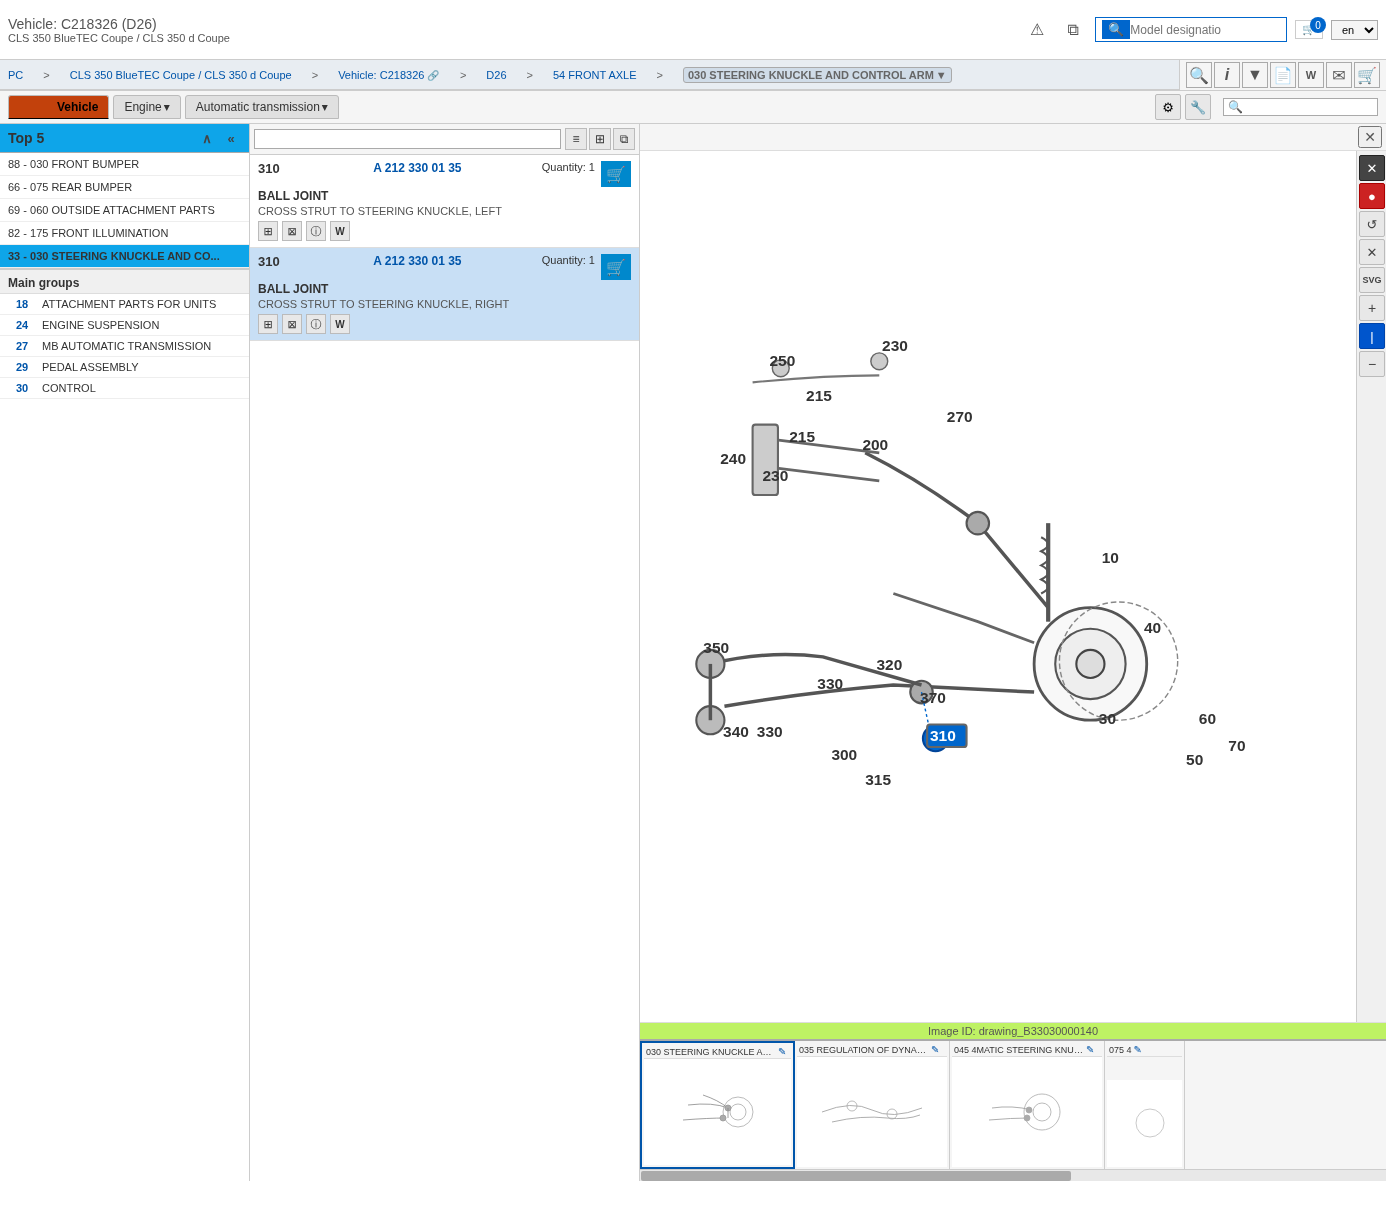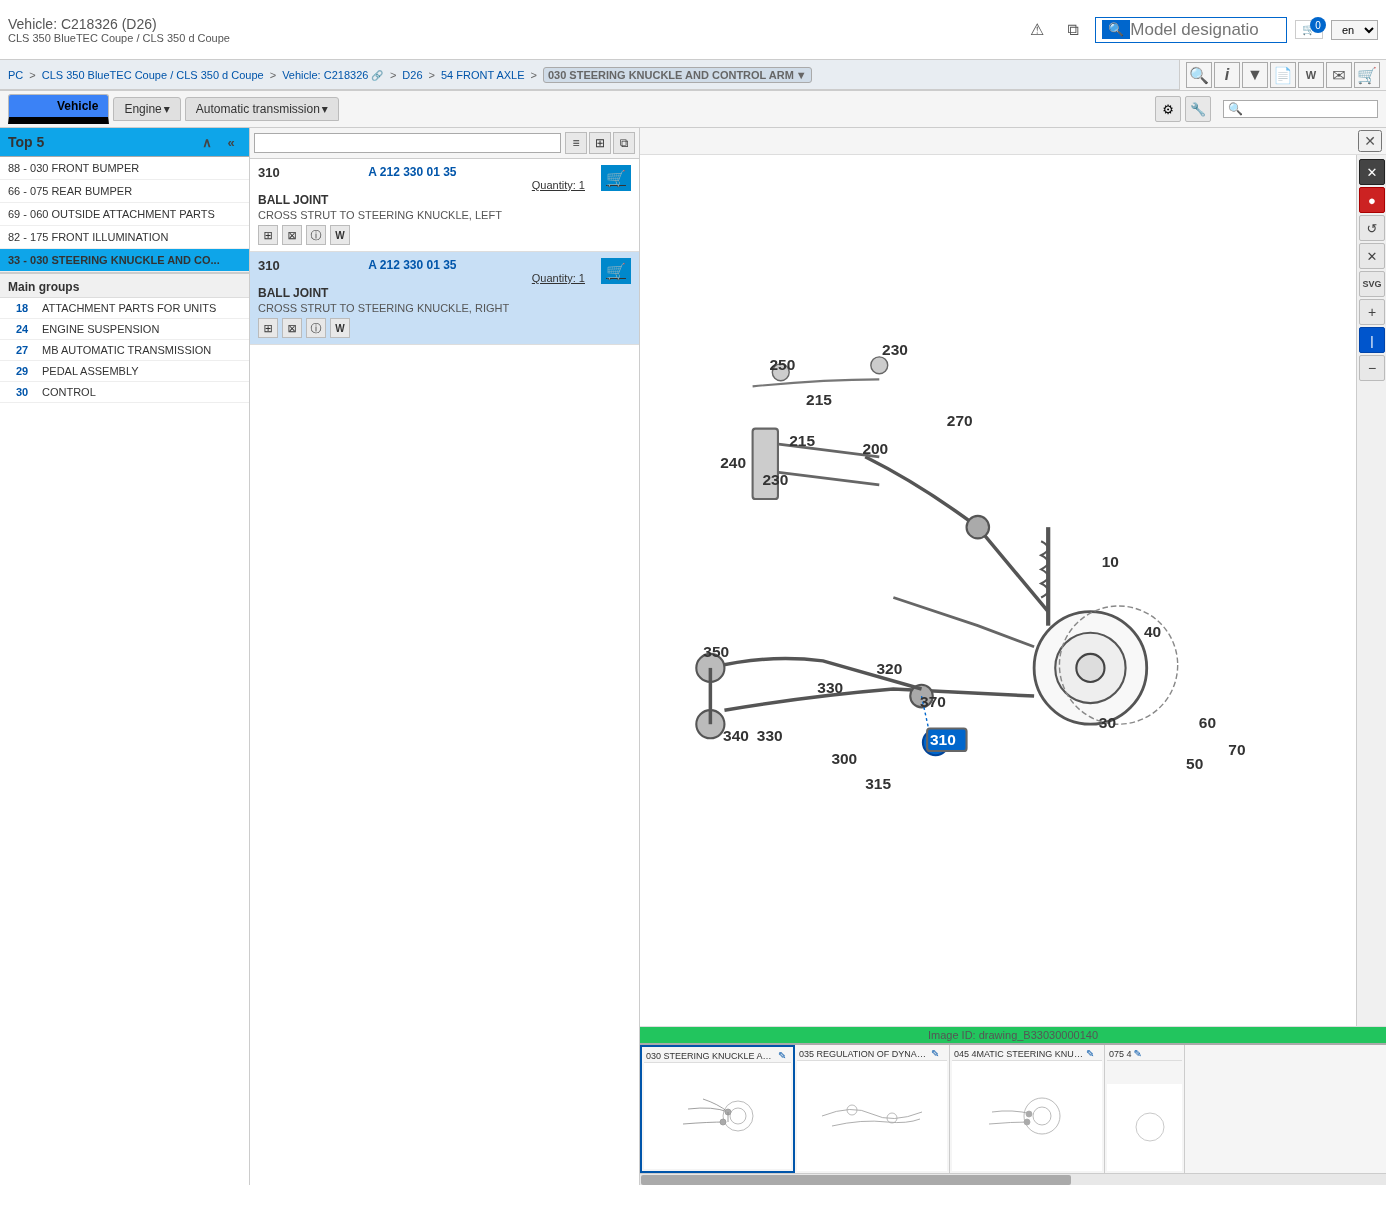--- a/index.html
+++ b/index.html
@@ -7,36 +7,36 @@
 
     
     .header { display: flex; align-items: center; justify-content: space-between; padding: 4px 8px; border-bottom: 1px solid #ccc; background: #fff; height: 60px; }
     .header-left { display: flex; flex-direction: column; }
     .header-vehicle { font-size: 14px; color: #555; }
     .header-model { font-size: 11px; color: #555; }
     .header-right { display: flex; align-items: center; gap: 8px; }
     .lang-selector { border: 1px solid #aaa; padding: 2px 6px; font-size: 11px; background: #f5f5f5; cursor: pointer; }
     .icon-btn { width: 28px; height: 28px; display: flex; align-items: center; justify-content: center; cursor: pointer; border: none; background: transparent; font-size: 16px; color: #555; }
     .search-bar { display: flex; align-items: center; border: 1px solid #0066cc; padding: 2px 6px; background: #fff; }
-    .search-bar input { border: none; outline: none; font-size: 17px; width: 150px; }
+    .search-bar input { border: none; outline: none; font-size: 12px; width: 150px; }
     .search-bar .search-icon-btn { background: #0066cc; color: #fff; border: none; padding: 2px 6px; cursor: pointer; font-size: 13px; }
     .cart-btn { display: flex; align-items: center; font-size: 11px; cursor: pointer; border: 1px solid #ccc; padding: 2px 6px; position: relative; }
     .cart-badge { background: #0066cc; color: #fff; border-radius: 50%; width: 16px; height: 16px; font-size: 10px; display: flex; align-items: center; justify-content: center; position: absolute; top: -4px; right: -4px; }
 
     
-    .breadcrumb { background: #e8edf2; padding: 4px 8px; font-size: 11px; display: flex; flex-wrap: wrap; align-items: center; gap: 6px; border-bottom: 1px solid #ccc; }
+    .breadcrumb { background: #e8edf2; padding: 4px 8px; font-size: 11px; display: flex; flex-wrap: wrap; align-items: center; gap: 20px; border-bottom: 1px solid #ccc; }
     .breadcrumb a { color: #0055aa; text-decoration: none; cursor: pointer; }
     .breadcrumb span { color: #666; }
     .breadcrumb-current { color: #333; font-weight: bold; }
     .breadcrumb-filter { background: #d0dce8; border: 1px solid #aaa; border-radius: 3px; padding: 1px 4px; display: flex; align-items: center; gap: 2px; }
 
     
     .toolbar { display: flex; align-items: center; padding: 3px 8px; border-bottom: 1px solid #ccc; background: #f5f5f5; gap: 4px; }
     .tab-btn { padding: 4px 10px; font-size: 12px; background: #e0e0e0; border: 1px solid #bbb; cursor: pointer; border-radius: 3px 3px 0 0; }
-    .tab-btn.active { background: #3b82f6; border-bottom: 7px solid #000000; font-weight: bold; padding-left: 48px; }
+    .tab-btn.active { background: #c2410c; border-bottom: 1px solid #000000; font-weight: bold; padding-left: 48px; }
     .tab-dropdown { display: flex; align-items: center; gap: 2px; padding: 4px 10px; font-size: 12px; background: #e0e0e0; border: 1px solid #bbb; cursor: pointer; border-radius: 3px 3px 0 0; }
     .toolbar-icons { margin-left: auto; display: flex; gap: 4px; }
     .toolbar-icon-btn { width: 26px; height: 26px; display: flex; align-items: center; justify-content: center; cursor: pointer; border: 1px solid #bbb; background: #e8e8e8; border-radius: 2px; font-size: 13px; }
     .toolbar-right { display: flex; align-items: center; gap: 4px; margin-left: 8px; }
     .toolbar-search { display: flex; align-items: center; border: 1px solid #aaa; background: #fff; padding: 1px 4px; }
     .toolbar-search input { border: none; outline: none; font-size: 12px; width: 120px; }
 
     
     .main-layout { display: flex; height: calc(1217px - 160px); }
 
@@ -56,33 +56,33 @@
     .parts-list-header { display: flex; align-items: center; padding: 4px; border-bottom: 1px solid #ccc; background: #f5f5f5; gap: 4px; }
     .parts-list-search { flex: 1; border: 1px solid #aaa; padding: 2px 4px; font-size: 12px; }
     .parts-list-icons { display: flex; gap: 2px; }
     .parts-list-icon { width: 22px; height: 22px; display: flex; align-items: center; justify-content: center; cursor: pointer; border: 1px solid #bbb; background: #e8e8e8; font-size: 12px; }
     .parts-list-body { overflow-y: auto; flex: 1; }
     .part-item { border-bottom: 1px solid #ddd; padding: 6px 8px; cursor: pointer; }
     .part-item.selected { background: #c8dff5; }
     .part-item-header { display: flex; justify-content: space-between; align-items: flex-start; margin-bottom: 2px; }
     .part-num { font-weight: bold; color: #333; font-size: 13px; min-width: 35px; }
     .part-id { font-weight: bold; color: #0055aa; font-size: 12px; }
-    .part-qty { display: flex; align-items: flex-end; gap: 16px; font-size: 11px; text-decoration: underline; }
+    .part-qty { display: flex; align-items: flex-start; gap: 6px; font-size: 11px; }
     .cart-add-btn { background: #0088cc; color: #fff; border: none; padding: 3px 8px; cursor: pointer; font-size: 16px; display: flex; align-items: center; justify-content: center; width: 30px; height: 26px; }
     .part-name { font-size: 12px; color: #333; margin-bottom: 2px; font-weight: bold; }
     .part-desc { font-size: 11px; color: #555; margin-bottom: 4px; }
     .part-actions { display: flex; gap: 4px; }
     .part-action-icon { width: 20px; height: 20px; display: flex; align-items: center; justify-content: center; cursor: pointer; border: 1px solid #bbb; background: #e8e8e8; font-size: 11px; }
 
     
     .diagram-area { flex: 1; display: flex; flex-direction: column; overflow: hidden; position: relative; }
     .diagram-header { display: flex; justify-content: flex-end; padding: 2px 4px; background: #f5f5f5; border-bottom: 1px solid #ddd; }
     .diagram-close-btn { cursor: pointer; font-size: 14px; color: #555; padding: 1px 4px; }
     .diagram-canvas { flex: 1; position: relative; background: #fff; overflow: hidden; }
-    .image-id-bar { text-align: center; padding: 2px; font-size: 11px; color: #555; border-top: 1px solid #ddd; background: #22c55e; }
+    .image-id-bar { text-align: center; padding: 2px; font-size: 11px; color: #555; border-top: 1px solid #ddd; background: #bef264; }
     .diagram-tool-btn { width: 26px; height: 26px; display: flex; align-items: center; justify-content: center; cursor: pointer; border: 1px solid #bbb; background: #e8e8e8; font-size: 13px; color: #444; border-radius: 2px; }
     .diagram-tool-btn.blue { background: #0066cc; color: #fff; border-color: #0044aa; }
 
     
     .thumbnails-bar { height: 130px; border-top: 2px solid #aaa; display: flex; overflow-x: auto; background: #f5f5f5; flex-shrink: 0; }
     .thumbnail-item { min-width: 160px; border-right: 1px solid #ccc; padding: 2px; display: flex; flex-direction: column; cursor: pointer; flex-shrink: 0; }
     .thumbnail-item.active { border: 2px solid #0055aa; }
     .thumbnail-label { font-size: 9px; color: #333; padding: 1px 2px; border-bottom: 1px solid #ddd; white-space: nowrap; overflow: hidden; text-overflow: ellipsis; display: flex; align-items: center; gap: 2px; }
     .thumbnail-label-edit { font-size: 10px; color: #0055aa; cursor: pointer; }
     .thumbnail-img { flex: 1; display: flex; align-items: center; justify-content: center; background: #fff; }

